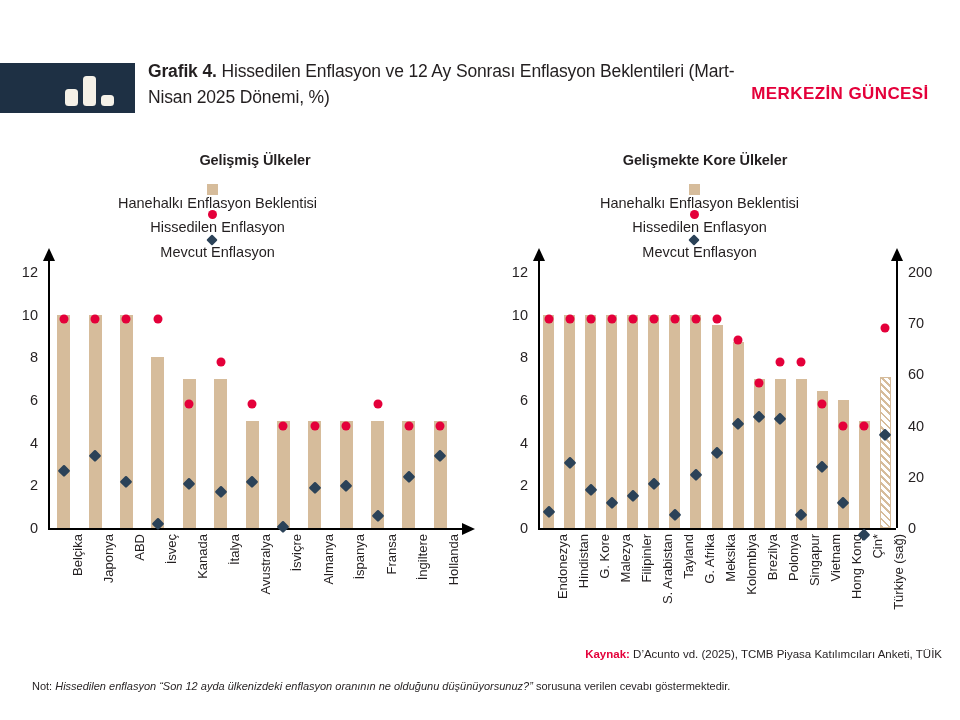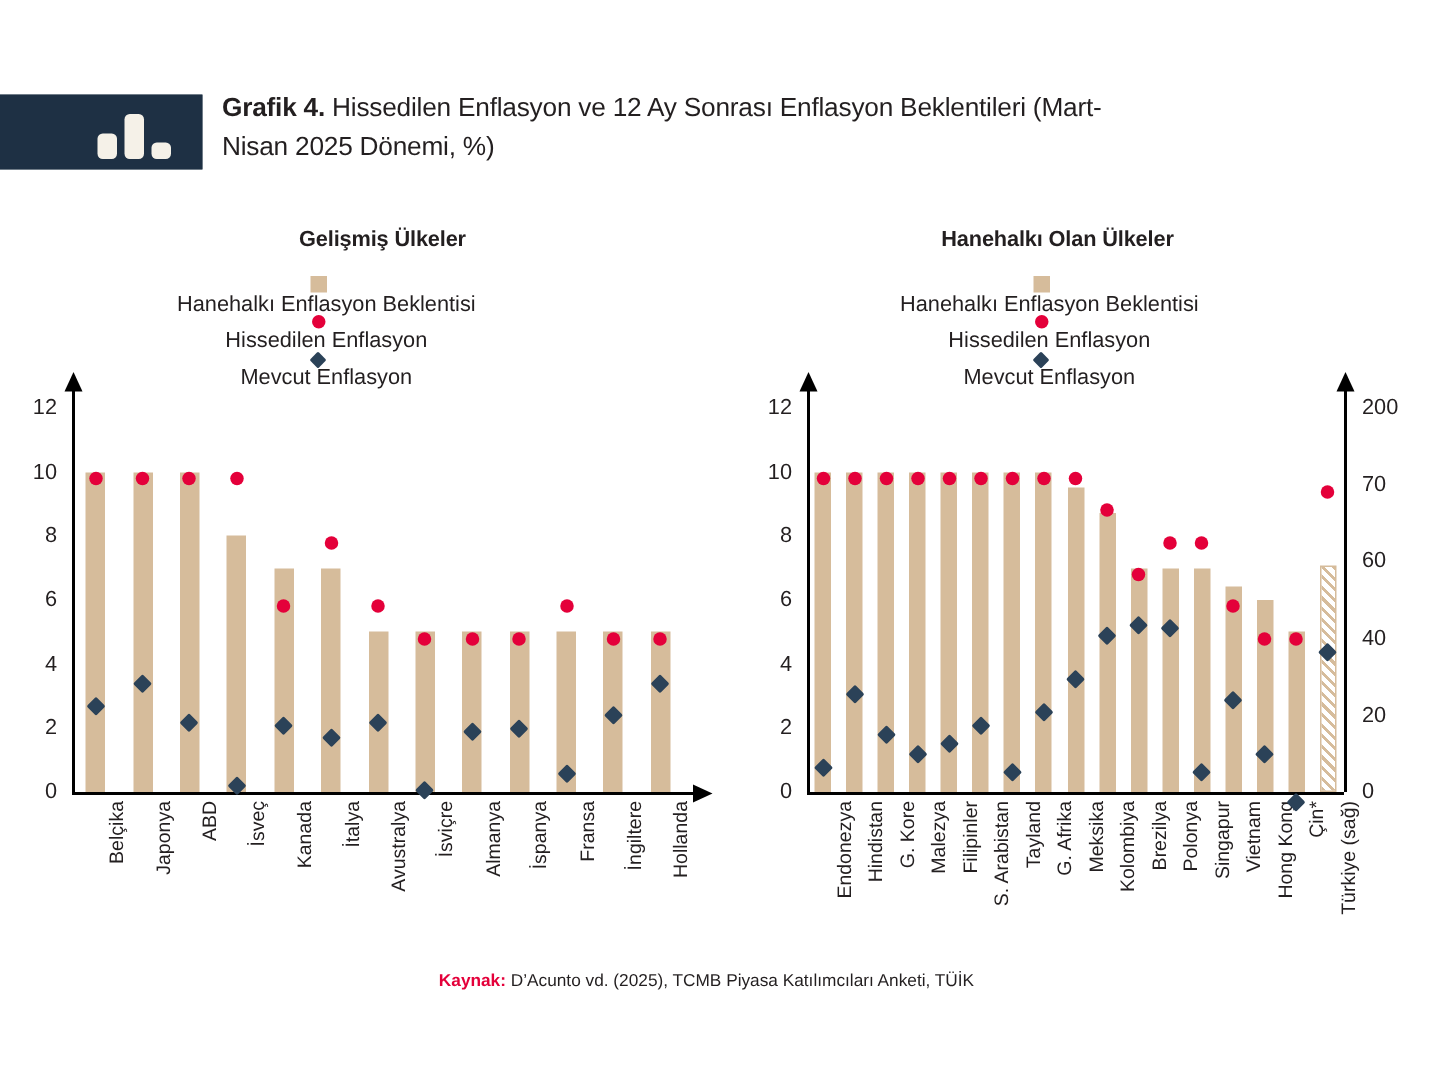--- a/index.html
+++ b/index.html
@@ -96,21 +96,21 @@
   .xlab {
     position: absolute; top: 4px;
     font-size: 13px; color: #231f20; white-space: nowrap;
     transform-origin: left top;
     transform: rotate(-90deg) translateX(-100%);
   }
 
   
   .source {
     position: absolute; left: 0; top: 648px; width: 942px;
-    text-align: center; font-size: 11.5px; color: #231f20;
+    text-align: right; font-size: 11.5px; color: #231f20;
   }
   .source b { color: #e4003a; font-weight: bold; }
   .note {
     position: absolute; left: 32px; top: 678px; width: 900px;
     font-size: 11px; line-height: 16px; color: #231f20;
   }
   .note i { font-style: italic; }
 </style>
 </head>
 <body>
@@ -123,20 +123,21 @@
       <rect x="65" y="26" width="13" height="17" rx="3.5" fill="#f5f1e8"></rect>
       <rect x="83" y="13" width="13" height="30" rx="3.5" fill="#f5f1e8"></rect>
       <rect x="101" y="32" width="13" height="11" rx="3.5" fill="#f5f1e8"></rect>
     </svg>
   </div>
 
   <div class="hdr-title">
     <b>Grafik 4.</b><span> Hissedilen Enflasyon ve 12 Ay Sonrası Enflasyon Beklentileri (Mart-Nisan 2025 Dönemi, %)</span>
   </div>
 
+  <div class="hdr-brand">MERKEZİN GÜNCESİ</div>
 
   <div class="panel left">
     <div class="panel-title">Gelişmiş Ülkeler</div>
 
     <div class="legend">
       <div class="legend-row">
         <span class="legend-mark">
             <i class="lg-bar"></i>
           </span>
         <span class="legend-label">Hanehalkı Enflasyon Beklentisi</span>
@@ -216,21 +217,21 @@
         <div class="dia" style="left: 360.923px; bottom: 51.0667px;"></div>
         <div class="xlab" style="left: 366.923px; top: 262px;">İngiltere</div>
         <div class="bar" style="left: 385.808px; width: 13px; height: 106.667px;"></div>
         <div class="dot" style="left: 392.308px; bottom: 102.267px;"></div>
         <div class="dia" style="left: 392.308px; bottom: 72.4px;"></div>
         <div class="xlab" style="left: 398.308px; top: 262px;">Hollanda</div>
       </div>
   </div>
 
   <div class="panel right">
-    <div class="panel-title">Hanehalkı Olan Ülkeler</div>
+    <div class="panel-title">Gelişmekte Kore Ülkeler</div>
 
     <div class="legend">
       <div class="legend-row">
         <span class="legend-mark">
             <i class="lg-bar"></i>
           </span>
         <span class="legend-label">Hanehalkı Enflasyon Beklentisi</span>
       </div>
       <div class="legend-row">
         <span class="legend-mark">
@@ -334,15 +335,16 @@
         <div class="dia" style="left: 347.471px; bottom: 93.7333px;"></div>
         <div class="xlab" style="left: 353.471px; top: 262px;">Türkiye (sağ)</div>
       </div>
   </div>
 
   <div class="source">
     <b>Kaynak:</b><span> D’Acunto vd. (2025), TCMB Piyasa Katılımcıları Anketi, TÜİK</span>
   </div>
 
   <div class="note">
+    <div><span>Not: </span><i>Hissedilen enflasyon “Son 12 ayda ülkenizdeki enflasyon oranının ne olduğunu düşünüyorsunuz?”</i><span> sorusuna verilen cevabı göstermektedir.</span></div>
   </div>
 
 </div>
 
 </body></html>

